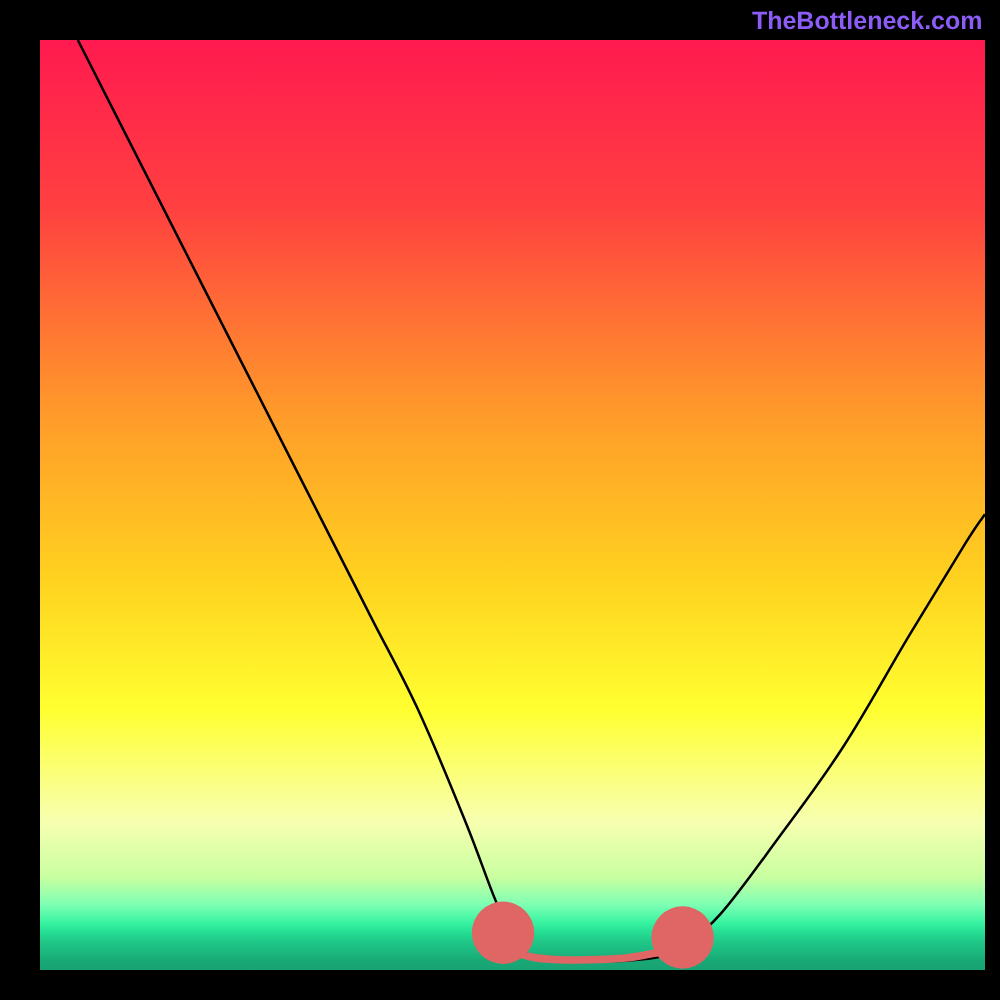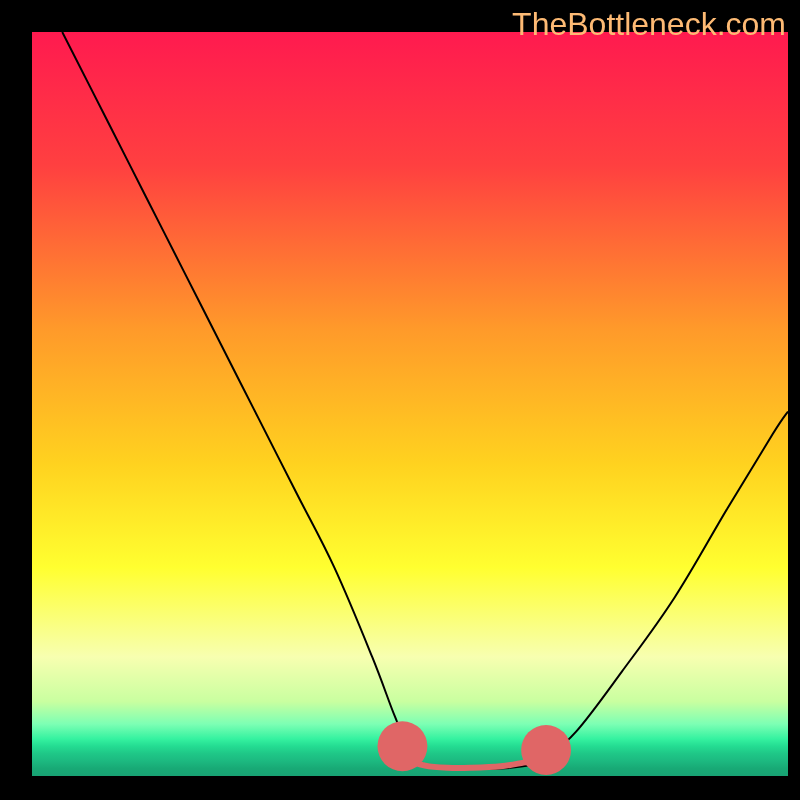--- a/index.html
+++ b/index.html
@@ -8,23 +8,23 @@
     height: 800px;
     background: #000;
     position: relative;
     overflow: hidden;
     font-family: Arial, sans-serif;
   }
   .watermark {
     position: absolute;
     top: 6px;
     right: 14px;
-    color: #fdba74;
-    font-size: 32px;
-    font-weight: normal;
+    color: #8b5cf6;
+    font-size: 20px;
+    font-weight: bold;
     z-index: 10;
   }
   .plot-area {
     position: absolute;
     left: 32px;
     top: 32px;
     width: 756px;
     height: 744px;
     overflow: hidden;
   }

